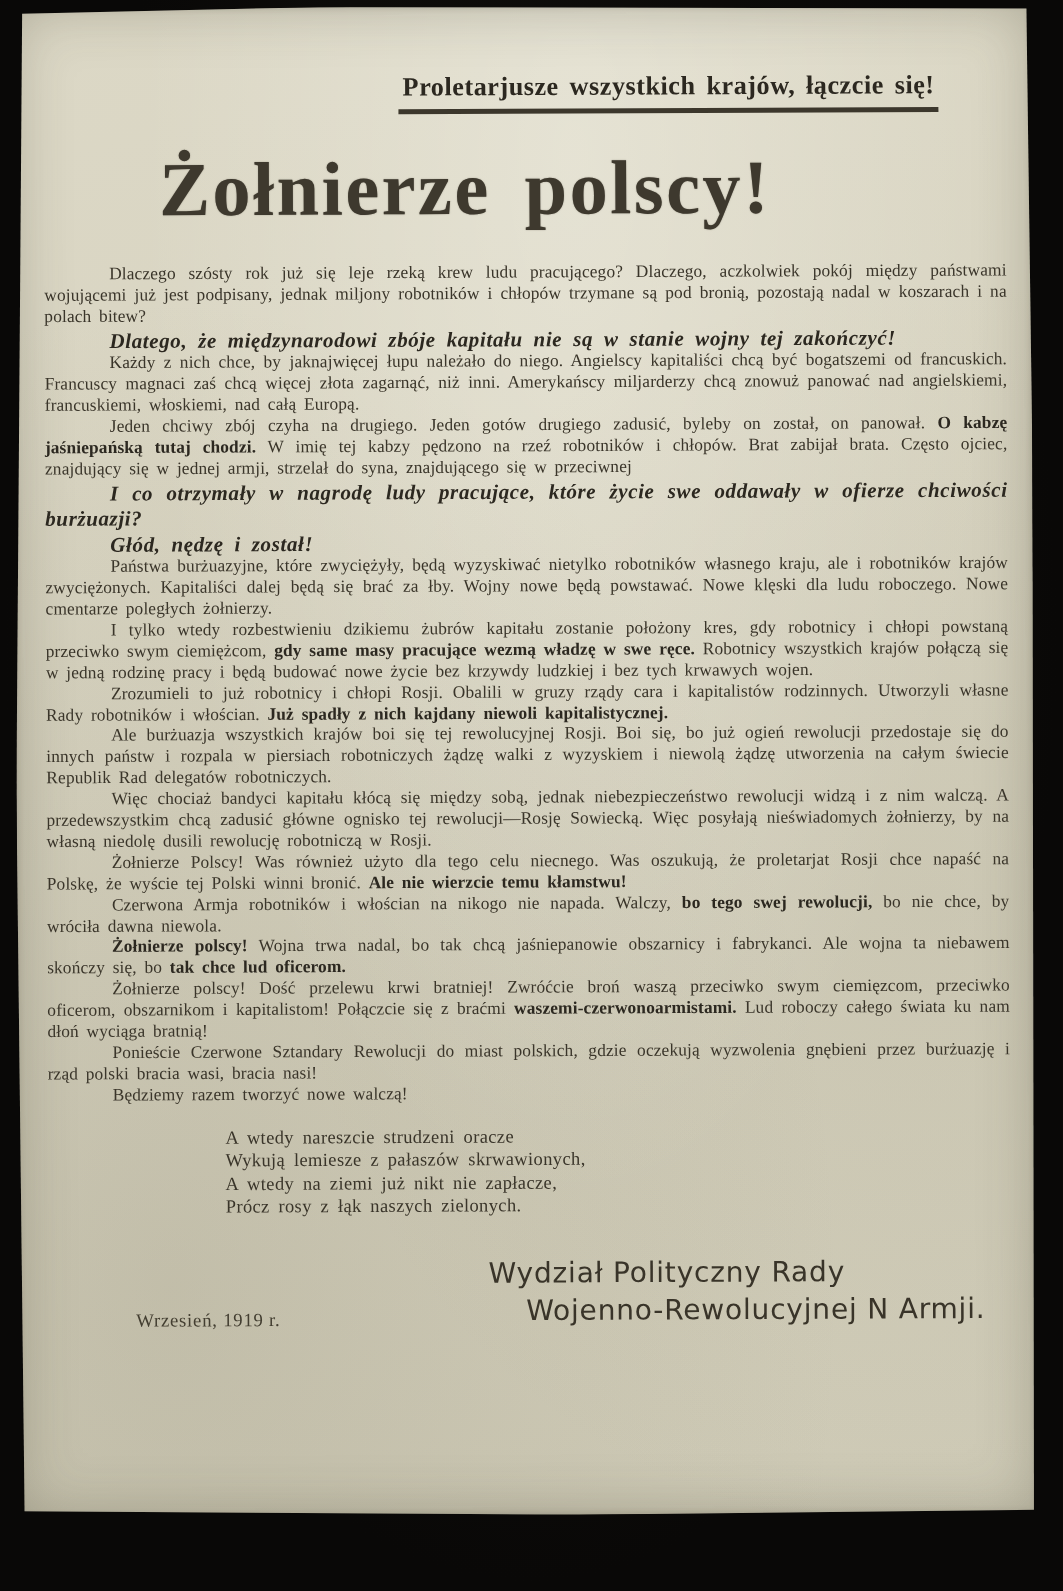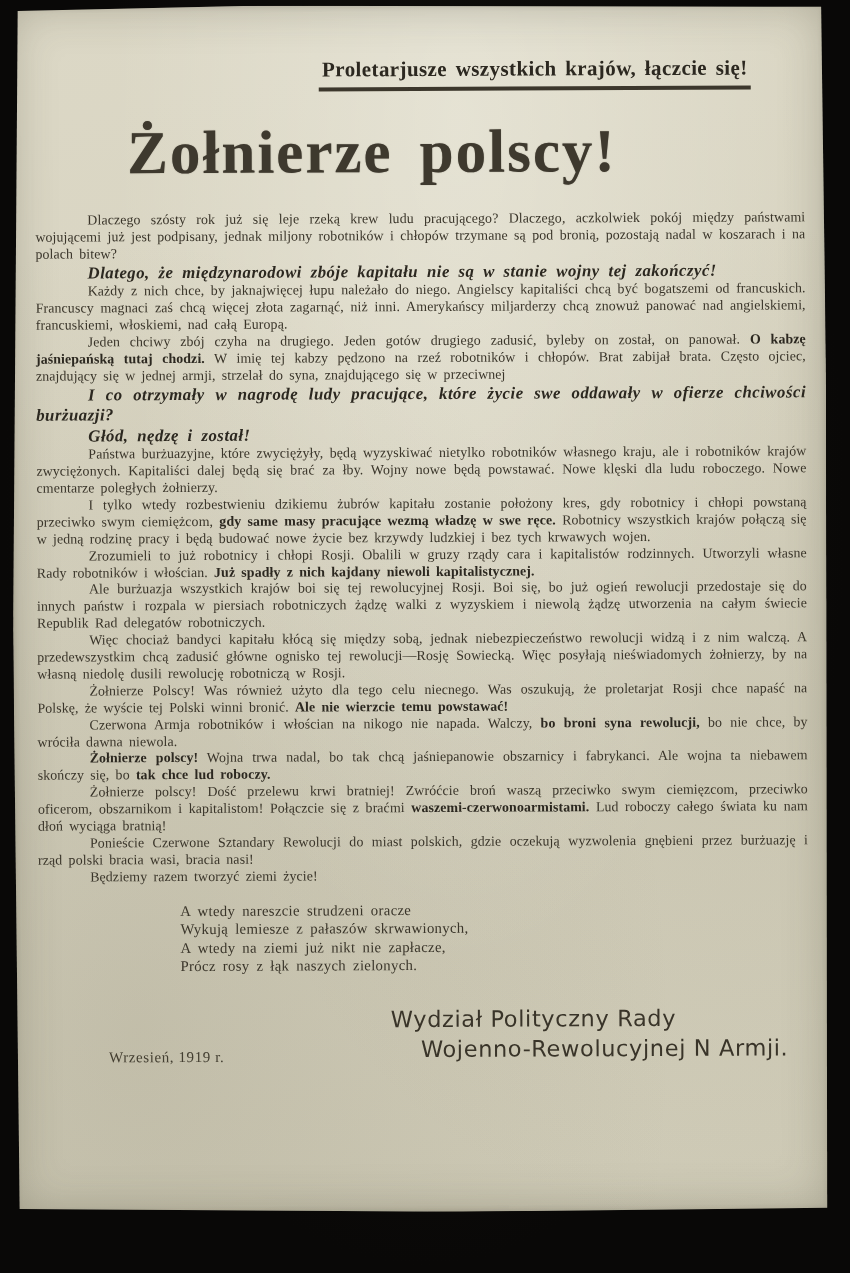--- a/index.html
+++ b/index.html
@@ -139,26 +139,26 @@
       <p class="para lead"><span>Dlatego, że międzynarodowi zbóje kapitału nie są w stanie wojny tej zakończyć!</span></p>
       <p class="para normal"><span>Każdy z nich chce, by jaknajwięcej łupu należało do niego. Angielscy kapitaliści chcą być bogatszemi od francuskich. Francuscy magnaci zaś chcą więcej złota zagarnąć, niż inni. Amerykańscy miljarderzy chcą znowuż panować nad angielskiemi, francuskiemi, włoskiemi, nad całą Europą.</span></p>
       <p class="para normal"><span>Jeden chciwy zbój czyha na drugiego. Jeden gotów drugiego zadusić, byleby on został, on panował. </span><span class="b">O kabzę jaśniepańską tutaj chodzi.</span><span> W imię tej kabzy pędzono na rzeź robotników i chłopów. Brat zabijał brata. Często ojciec, znajdujący się w jednej armji, strzelał do syna, znajdującego się w przeciwnej</span></p>
       <p class="para lead"><span>I co otrzymały w nagrodę ludy pracujące, które życie swe oddawały w ofierze chciwości burżuazji?</span></p>
       <p class="para lead"><span>Głód, nędzę i został!</span></p>
       <p class="para normal"><span>Państwa burżuazyjne, które zwyciężyły, będą wyzyskiwać nietylko robotników własnego kraju, ale i robotników krajów zwyciężonych. Kapitaliści dalej będą się brać za łby. Wojny nowe będą powstawać. Nowe klęski dla ludu roboczego. Nowe cmentarze poległych żołnierzy.</span></p>
       <p class="para normal"><span>I tylko wtedy rozbestwieniu dzikiemu żubrów kapitału zostanie położony kres, gdy robotnicy i chłopi powstaną przeciwko swym ciemiężcom, </span><span class="b">gdy same masy pracujące wezmą władzę w swe ręce.</span><span> Robotnicy wszystkich krajów połączą się w jedną rodzinę pracy i będą budować nowe życie bez krzywdy ludzkiej i bez tych krwawych wojen.</span></p>
       <p class="para normal"><span>Zrozumieli to już robotnicy i chłopi Rosji. Obalili w gruzy rządy cara i kapitalistów rodzinnych. Utworzyli własne Rady robotników i włościan. </span><span class="b">Już spadły z nich kajdany niewoli kapitalistycznej.</span></p>
       <p class="para normal"><span>Ale burżuazja wszystkich krajów boi się tej rewolucyjnej Rosji. Boi się, bo już ogień rewolucji przedostaje się do innych państw i rozpala w piersiach robotniczych żądzę walki z wyzyskiem i niewolą żądzę utworzenia na całym świecie Republik Rad delegatów robotniczych.</span></p>
       <p class="para normal"><span>Więc chociaż bandyci kapitału kłócą się między sobą, jednak niebezpieczeństwo rewolucji widzą i z nim walczą. A przedewszystkim chcą zadusić główne ognisko tej rewolucji—Rosję Sowiecką. Więc posyłają nieświadomych żołnierzy, by na własną niedolę dusili rewolucję robotniczą w Rosji.</span></p>
-      <p class="para normal"><span>Żołnierze Polscy! Was również użyto dla tego celu niecnego. Was oszukują, że proletarjat Rosji chce napaść na Polskę, że wyście tej Polski winni bronić. </span><span class="b">Ale nie wierzcie temu powstawać!</span></p>
-      <p class="para normal"><span>Czerwona Armja robotników i włościan na nikogo nie napada. Walczy, </span><span class="b">bo broni syna rewolucji,</span><span> bo nie chce, by wróciła dawna niewola.</span></p>
-      <p class="para normal"><span class="b">Żołnierze polscy!</span><span> Wojna trwa nadal, bo tak chcą jaśniepanowie obszarnicy i fabrykanci. Ale wojna ta niebawem skończy się, bo </span><span class="b">tak chce lud roboczy.</span></p>
+      <p class="para normal"><span>Żołnierze Polscy! Was również użyto dla tego celu niecnego. Was oszukują, że proletarjat Rosji chce napaść na Polskę, że wyście tej Polski winni bronić. </span><span class="b">Ale nie wierzcie temu kłamstwu!</span></p>
+      <p class="para normal"><span>Czerwona Armja robotników i włościan na nikogo nie napada. Walczy, </span><span class="b">bo tego swej rewolucji,</span><span> bo nie chce, by wróciła dawna niewola.</span></p>
+      <p class="para normal"><span class="b">Żołnierze polscy!</span><span> Wojna trwa nadal, bo tak chcą jaśniepanowie obszarnicy i fabrykanci. Ale wojna ta niebawem skończy się, bo </span><span class="b">tak chce lud oficerom.</span></p>
       <p class="para normal"><span>Żołnierze polscy! Dość przelewu krwi bratniej! Zwróćcie broń waszą przeciwko swym ciemięzcom, przeciwko oficerom, obszarnikom i kapitalistom! Połączcie się z braćmi </span><span class="b">waszemi-czerwonoarmistami.</span><span> Lud roboczy całego świata ku nam dłoń wyciąga bratnią!</span></p>
       <p class="para normal"><span>Ponieście Czerwone Sztandary Rewolucji do miast polskich, gdzie oczekują wyzwolenia gnębieni przez burżuazję i rząd polski bracia wasi, bracia nasi!</span></p>
-      <p class="para normal"><span>Będziemy razem tworzyć ziemi życie!</span></p>
+      <p class="para normal"><span>Będziemy razem tworzyć nowe walczą!</span></p>
     </div>
 
   <div class="poem">
       <div class="poem-line">A wtedy nareszcie strudzeni oracze</div>
       <div class="poem-line">Wykują lemiesze z pałaszów skrwawionych,</div>
       <div class="poem-line">A wtedy na ziemi już nikt nie zapłacze,</div>
       <div class="poem-line">Prócz rosy z łąk naszych zielonych.</div>
     </div>
 
   <div class="signature">

